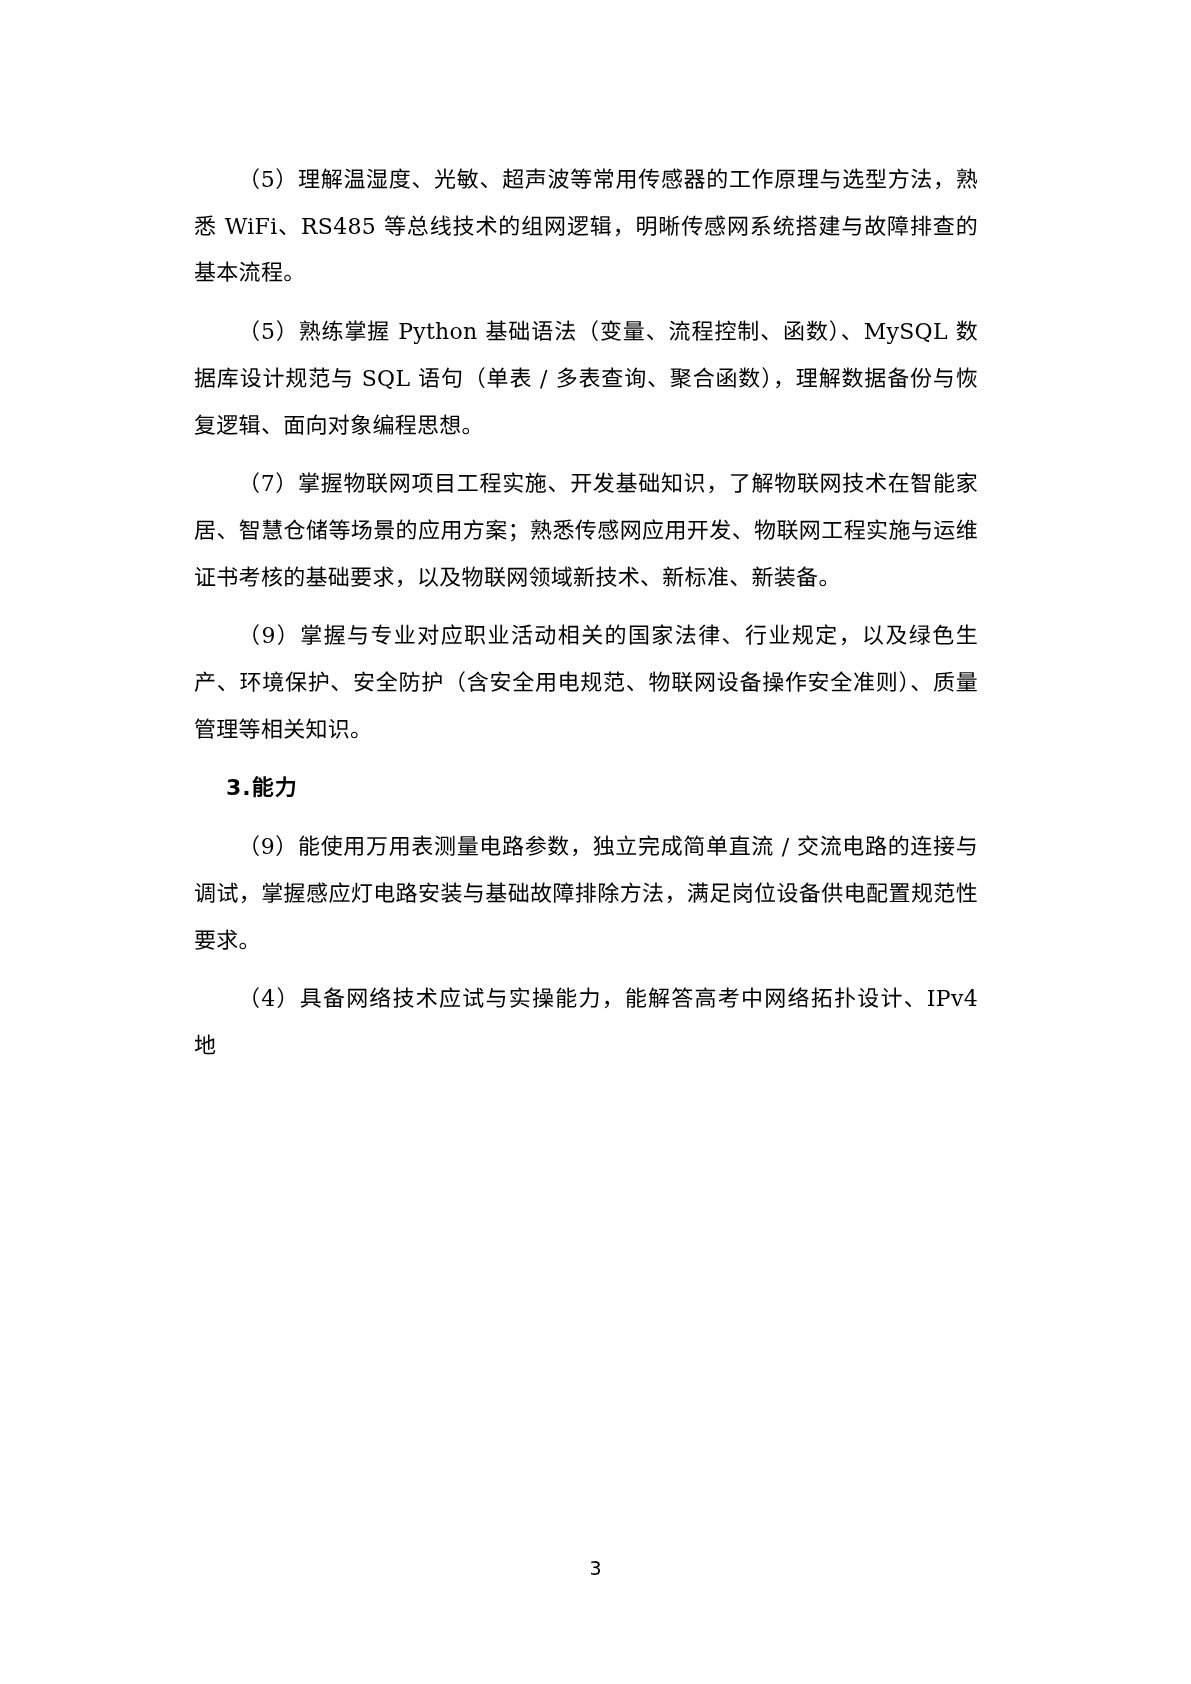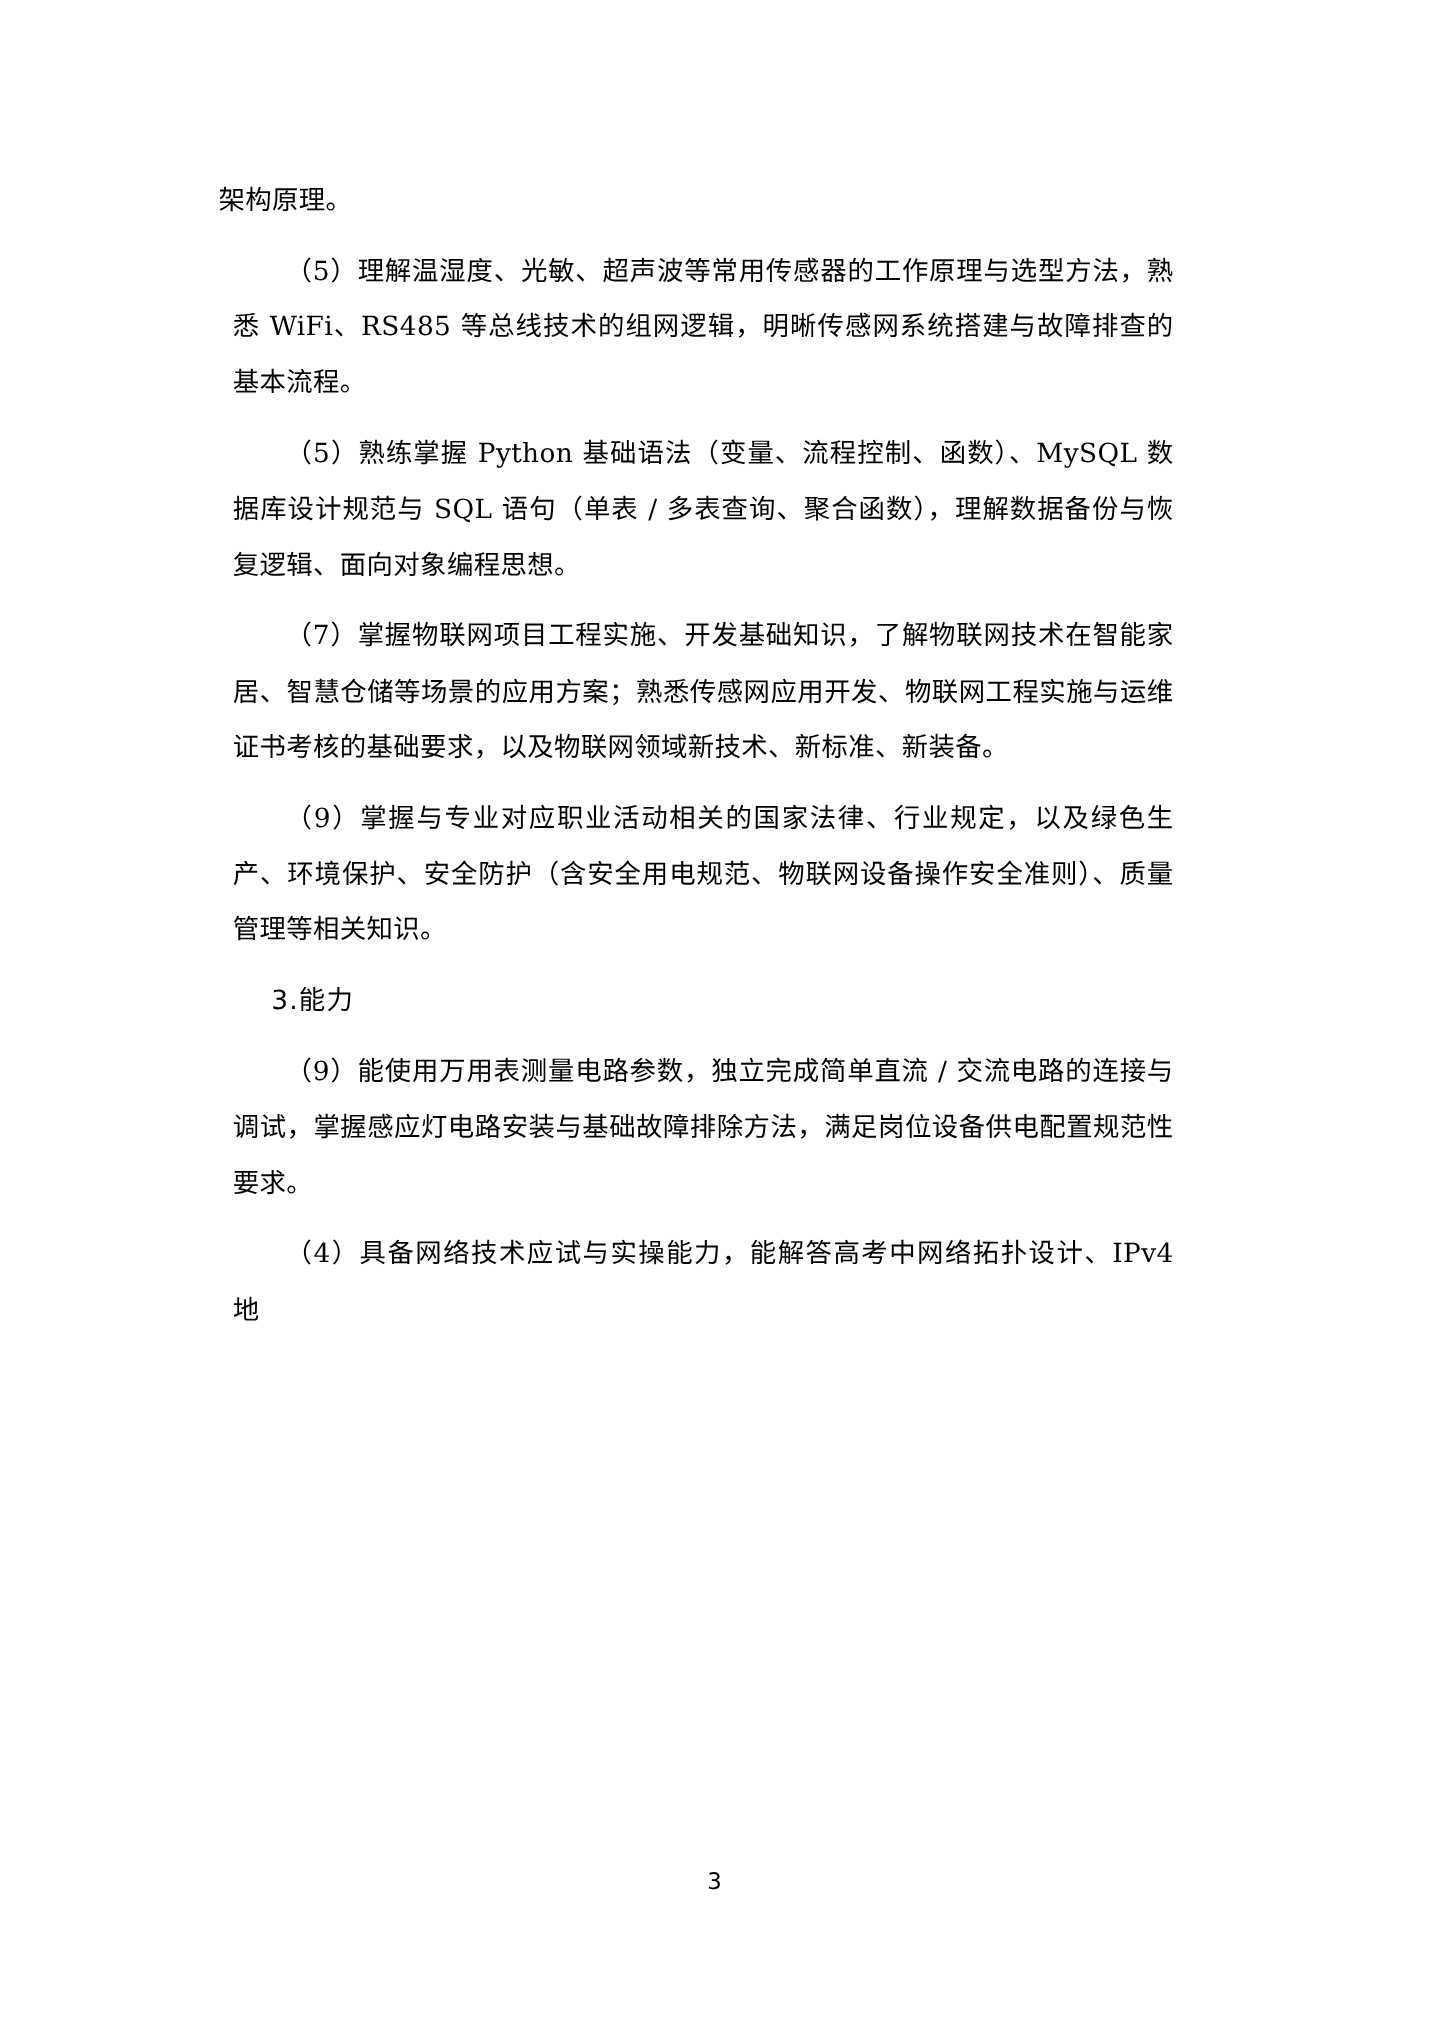--- a/index.html
+++ b/index.html
@@ -32,42 +32,41 @@
     margin: 12px;
     text-indent: 44px;
   }
   .continuation {
     margin: 0;
     text-indent: 0;
   }
   .heading {
     margin: 0;
     text-indent: 44px;
-    font-weight: normal;
+    font-weight: bold;
     font-family: "DejaVu Sans", "Liberation Sans", sans-serif;
     letter-spacing: 1px;
   }
   .page-number {
     position: absolute;
     top: 1556px;
     left: 0;
     width: 100%;
     text-align: center;
     font-family: "DejaVu Sans", "Liberation Sans", sans-serif;
     font-size: 19px;
     line-height: 24px;
     color: #000000;
   }
 </style>
 </head>
 <body>
 
 <div class="page">
   <div class="content">
-    <p class="continuation">架构原理。</p>
     <p class="para">（5）理解温湿度、光敏、超声波等常用传感器的工作原理与选型方法，熟悉 WiFi、RS485 等总线技术的组网逻辑，明晰传感网系统搭建与故障排查的基本流程。</p>
     <p class="para">（5）熟练掌握 Python 基础语法（变量、流程控制、函数）、MySQL 数据库设计规范与 SQL 语句（单表 / 多表查询、聚合函数），理解数据备份与恢复逻辑、面向对象编程思想。</p>
     <p class="para">（7）掌握物联网项目工程实施、开发基础知识，了解物联网技术在智能家居、智慧仓储等场景的应用方案；熟悉传感网应用开发、物联网工程实施与运维证书考核的基础要求，以及物联网领域新技术、新标准、新装备。</p>
     <p class="para">（9）掌握与专业对应职业活动相关的国家法律、行业规定，以及绿色生产、环境保护、安全防护（含安全用电规范、物联网设备操作安全准则）、质量管理等相关知识。</p>
     <p class="heading">3.能力</p>
     <p class="para">（9）能使用万用表测量电路参数，独立完成简单直流 / 交流电路的连接与调试，掌握感应灯电路安装与基础故障排除方法，满足岗位设备供电配置规范性要求。</p>
     <p class="para">（4）具备网络技术应试与实操能力，能解答高考中网络拓扑设计、IPv4 地</p>
   </div>
   <div class="page-number">3</div>
 </div>

